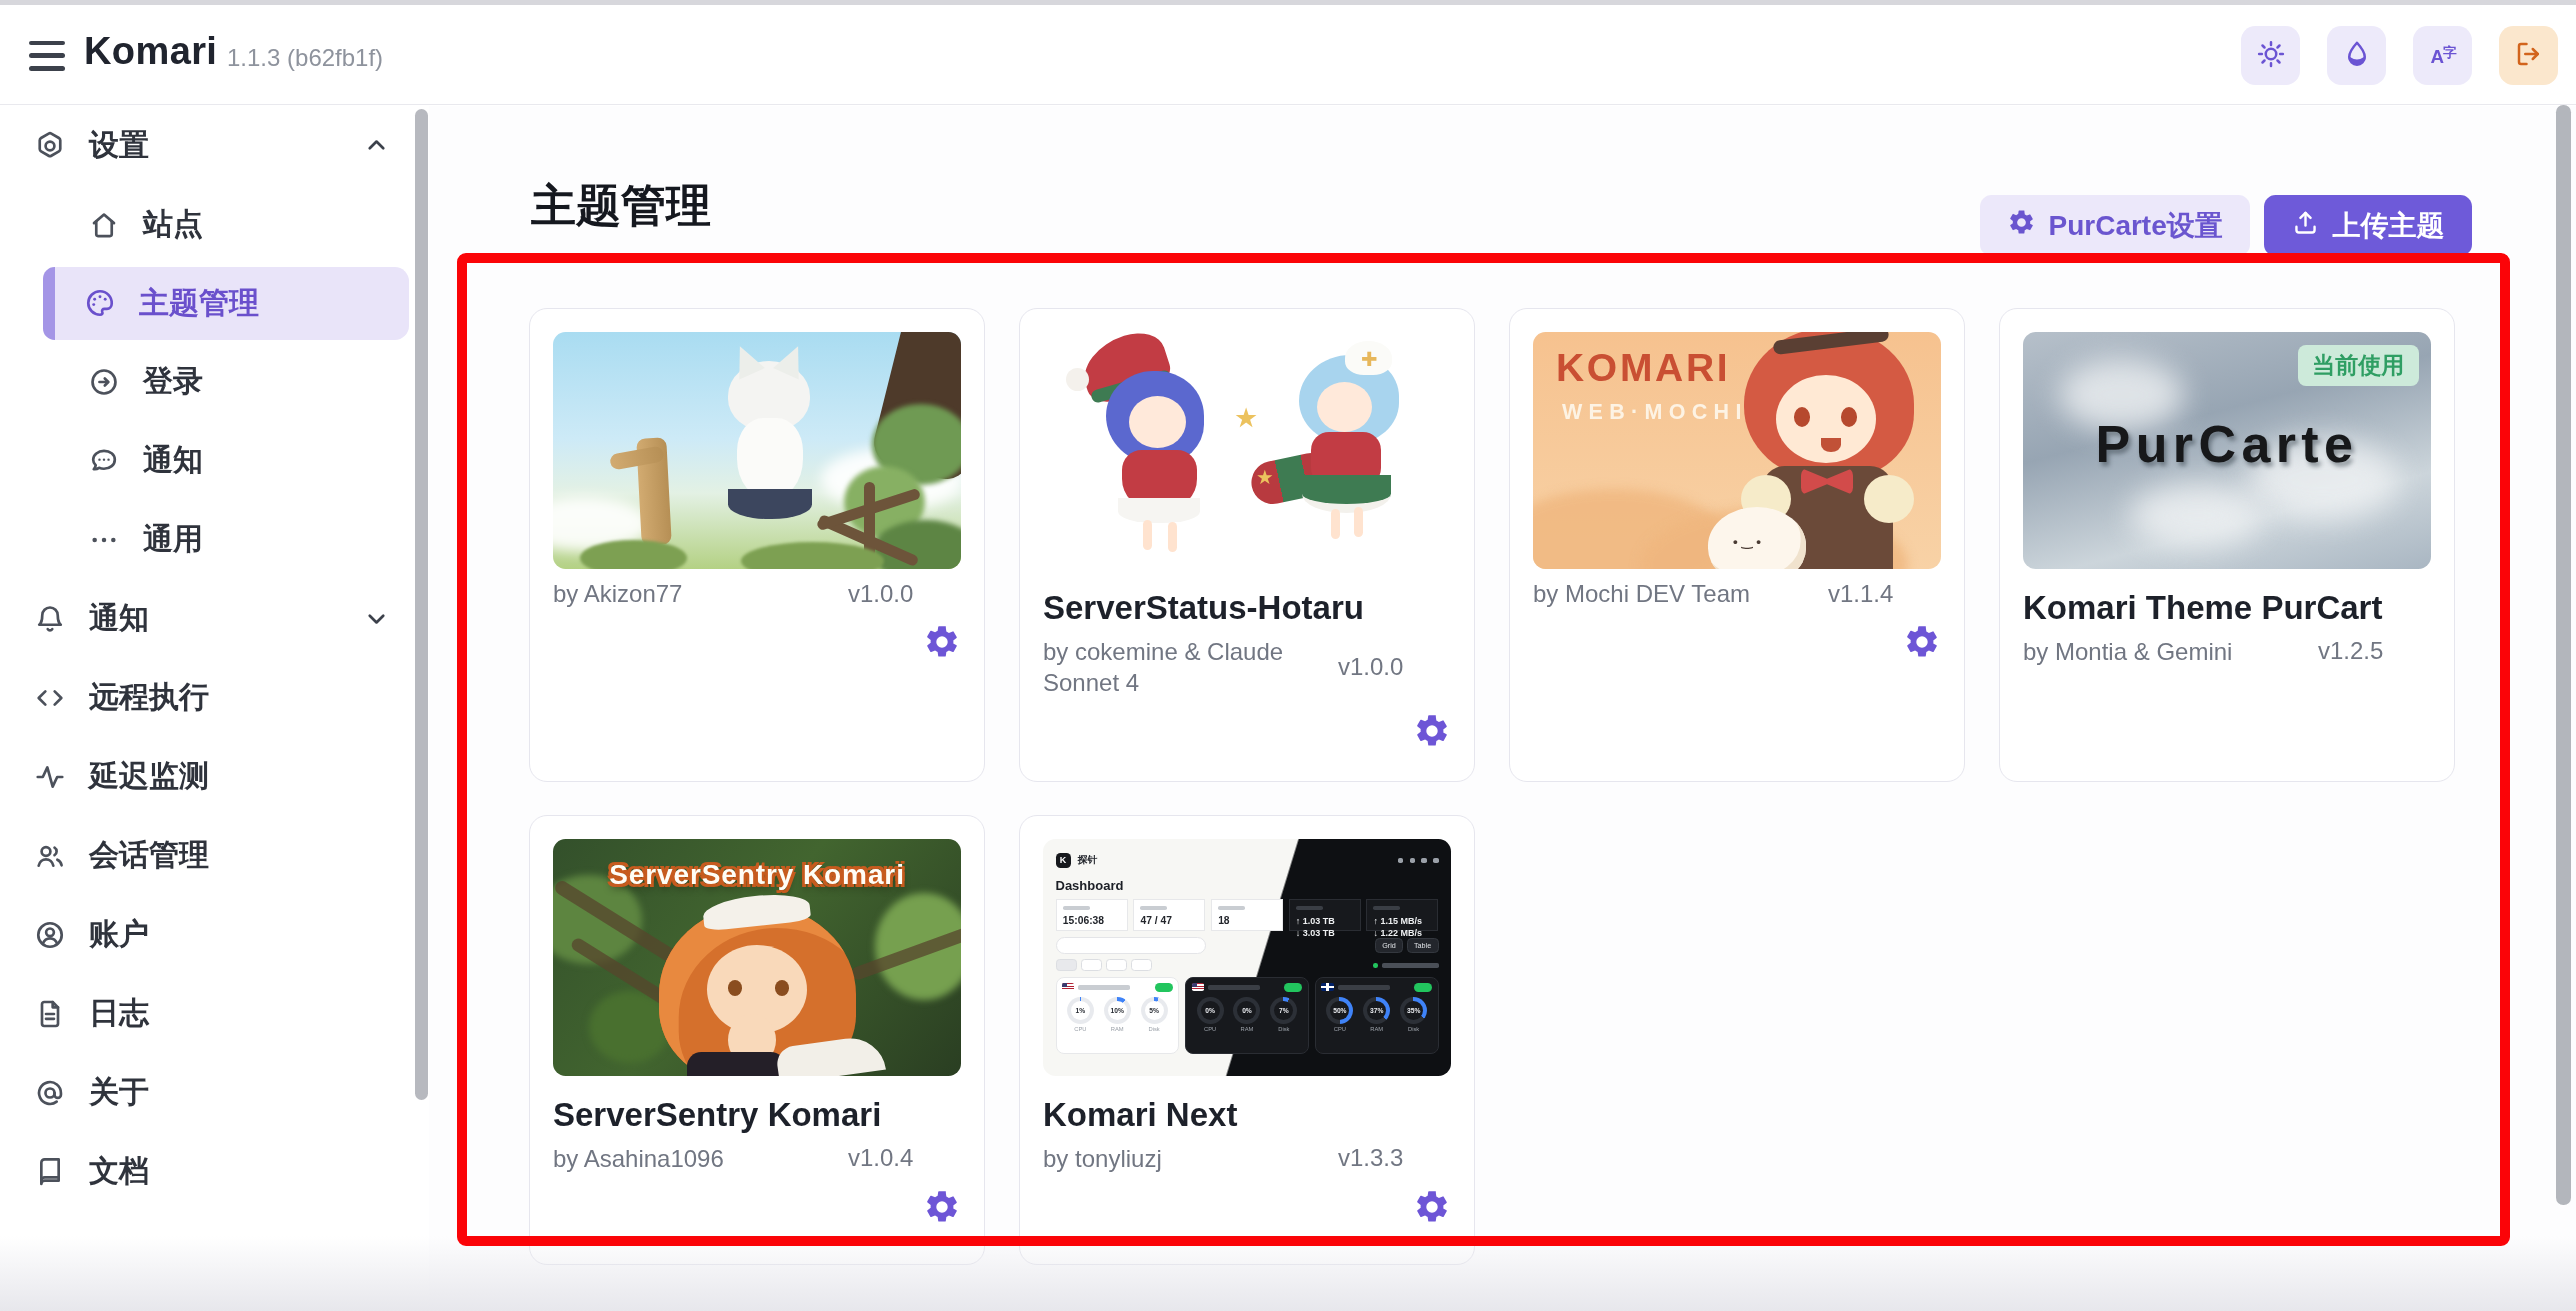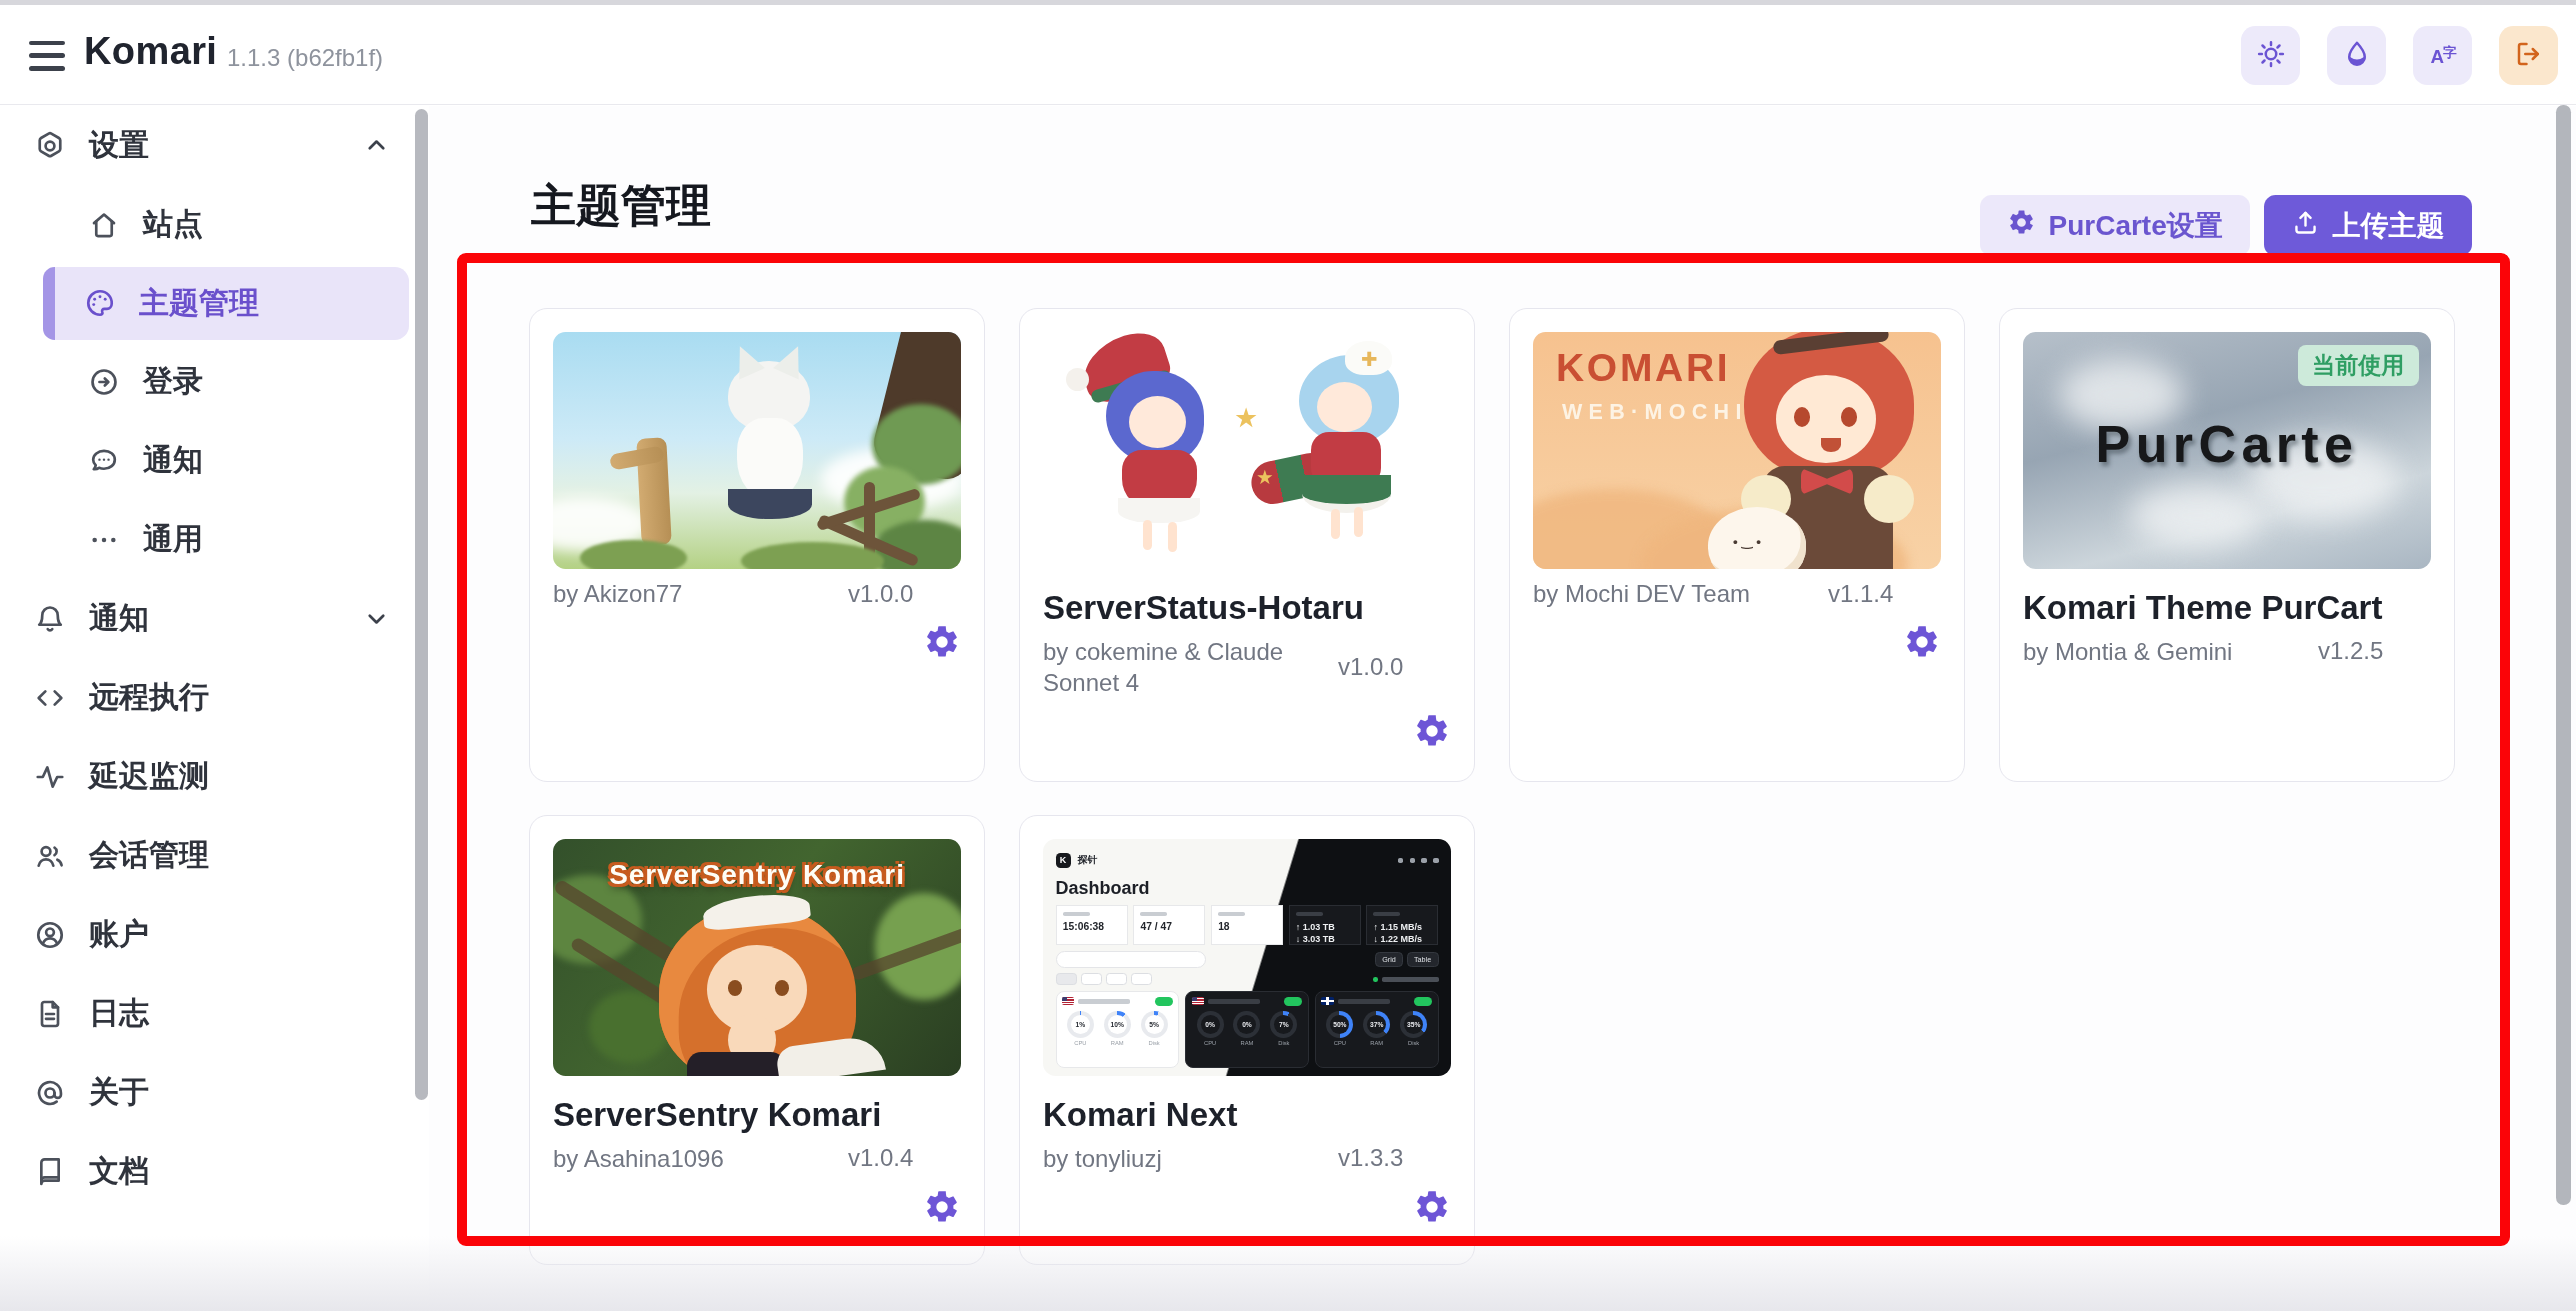--- a/index.html
+++ b/index.html
@@ -125,23 +125,23 @@
   .p5 .apron{position:absolute;left:224px;top:202px;width:107px;height:36px;background:#f2efe8;border-radius:18px 36px 0 0;transform:rotate(-8deg);}
   .p5 .dress{position:absolute;left:134px;top:213px;width:98px;height:27px;background:#241f28;border-radius:14.3px 14.3px 0 0;}
 
   
   .p6{background:linear-gradient(107deg,#f7f7f4 0 53%,#0e1013 53.4%);padding:10.7px 12.5px;font-family:"Liberation Sans","DejaVu Sans",sans-serif;}
   .p6 .topbar{display:flex;align-items:center;gap:7.2px;height:21.5px;}
   .p6 .klogo{width:15px;height:15px;border-radius:4.5px;background:#17191d;color:#fff;font-size:9px;font-weight:800;display:grid;place-items:center;}
   .p6 .brand{font-size:9.8px;font-weight:700;color:#23262c;}
   .p6 .topicons{margin-left:auto;display:flex;gap:6.3px;}
   .p6 .topicons i{width:5.4px;height:5.4px;border-radius:1.8px;background:#9aa0a8;}
-  .p6 .dash{margin-top:7.2px;font-size:18px;font-weight:800;color:#1c1f26;}
+  .p6 .dash{margin-top:7.2px;font-size:13px;font-weight:800;color:#1c1f26;}
   .p6 .stats{display:flex;gap:5.4px;margin-top:5.4px;}
-  .p6 .stat{flex:1;height:40px;border-radius:0;background:#fff;border:0.9px solid #e7e8ea;padding:4.5px 6.3px;}
+  .p6 .stat{flex:1;height:32px;border-radius:0;background:#fff;border:0.9px solid #e7e8ea;padding:4.5px 6.3px;}
   .p6 .stat .tlab{height:3.6px;width:27px;border-radius:1.8px;background:#c9cdd2;margin:1.8px 0 5.4px;}
   .p6 .stat .val{font-size:10.3px;font-weight:800;color:#22252b;white-space:nowrap;}
   .p6 .stat.dark{background:#17191d;border-color:#2a2d33;}
   .p6 .stat.dark .tlab{background:#3a3e45;}
   .p6 .stat.dark .val{color:#eef0f2;font-size:9px;line-height:1.35;}
   .p6 .midrow{display:flex;align-items:center;margin-top:6.3px;}
   .p6 .search{width:150px;height:17px;border-radius:9px;background:#fff;border:0.9px solid #e4e5e8;}
   .p6 .views{margin-left:auto;display:flex;gap:3.6px;}
   .p6 .vbtn{height:15px;border-radius:4.5px;background:#23262c;color:#dfe2e6;font-size:7.2px;display:flex;align-items:center;padding:0 6.3px;border:0.9px solid #34383f;}
   .p6 .tabsrow{display:flex;align-items:center;margin-top:5.4px;}

